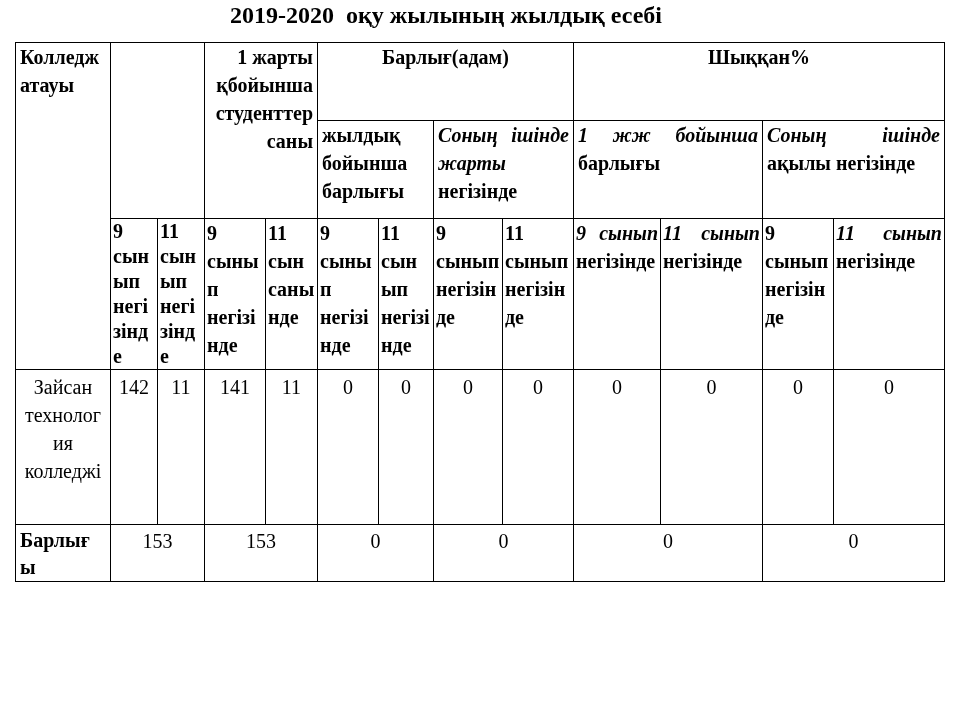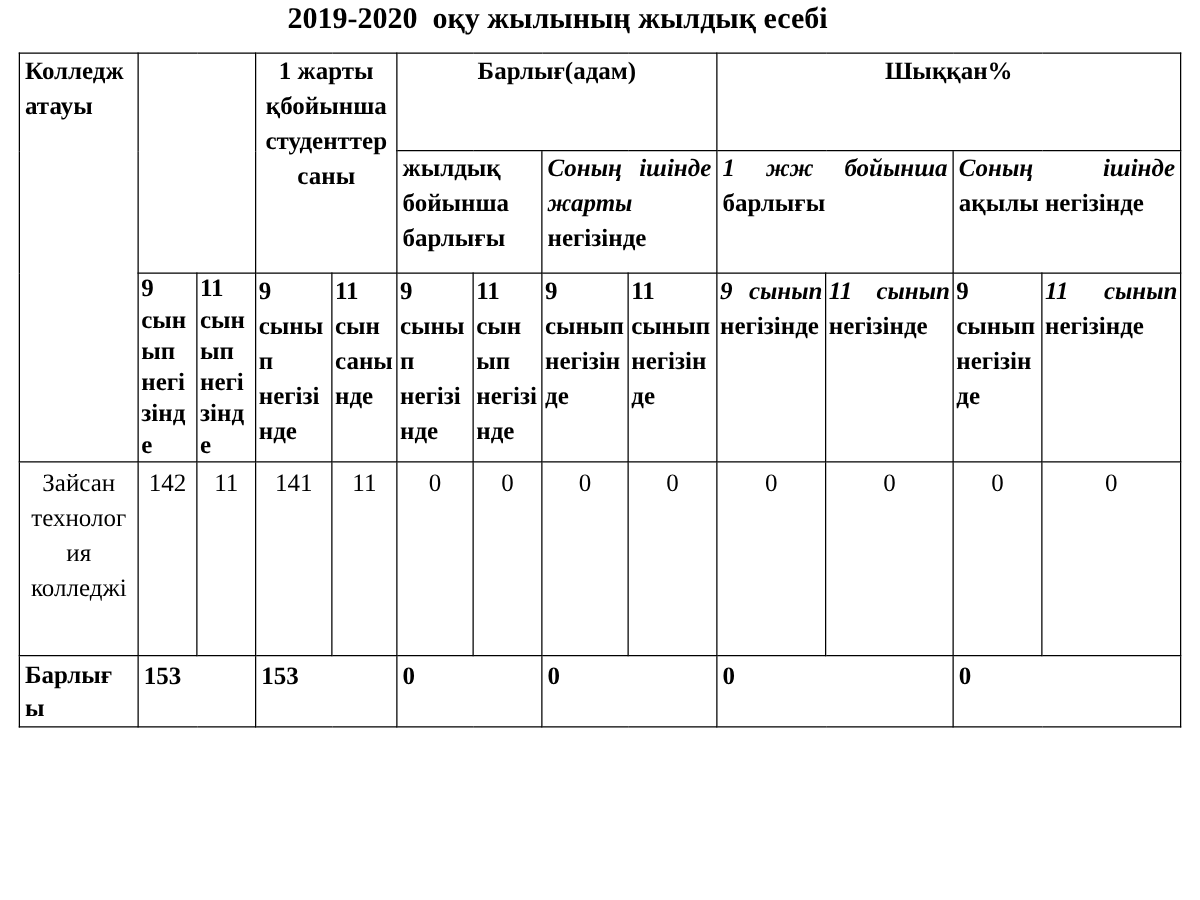--- a/index.html
+++ b/index.html
@@ -31,26 +31,26 @@
     border: 1px solid #000;
     vertical-align: top;
     padding: 0 4px;
     font-size: 20px;
     line-height: 28px;
     font-weight: bold;
     text-align: left;
   }
   td.sub { padding: 0 2px; }
   td.tight { line-height: 25px; }
-  td.right { text-align: center; font-family: Liberation Serif, serif; }
+  td.right { text-align: right; font-family: Liberation Serif, serif; }
   td.center { text-align: center; }
   .ln { min-height: 1em; }
   .ln-j { text-align: justify; text-align-last: justify; font-style: italic; }
   tr.data-row td { font-weight: normal; padding-top: 3px; text-align: center; }
-  tr.totals-row td { font-weight: bold; padding-top: 2px; }
+  tr.totals-row td { font-weight: normal; padding-top: 2px; text-align: center; }
   tr.totals-row td.label { font-weight: bold; text-align: left; line-height: 27px; }
 </style>
 </head>
 <body>
 
 <div class="doc-title">2019-2020  оқу жылының жылдық есебі</div>
 
 <table class="report">
   <colgroup>
     <col style="width:95px">

